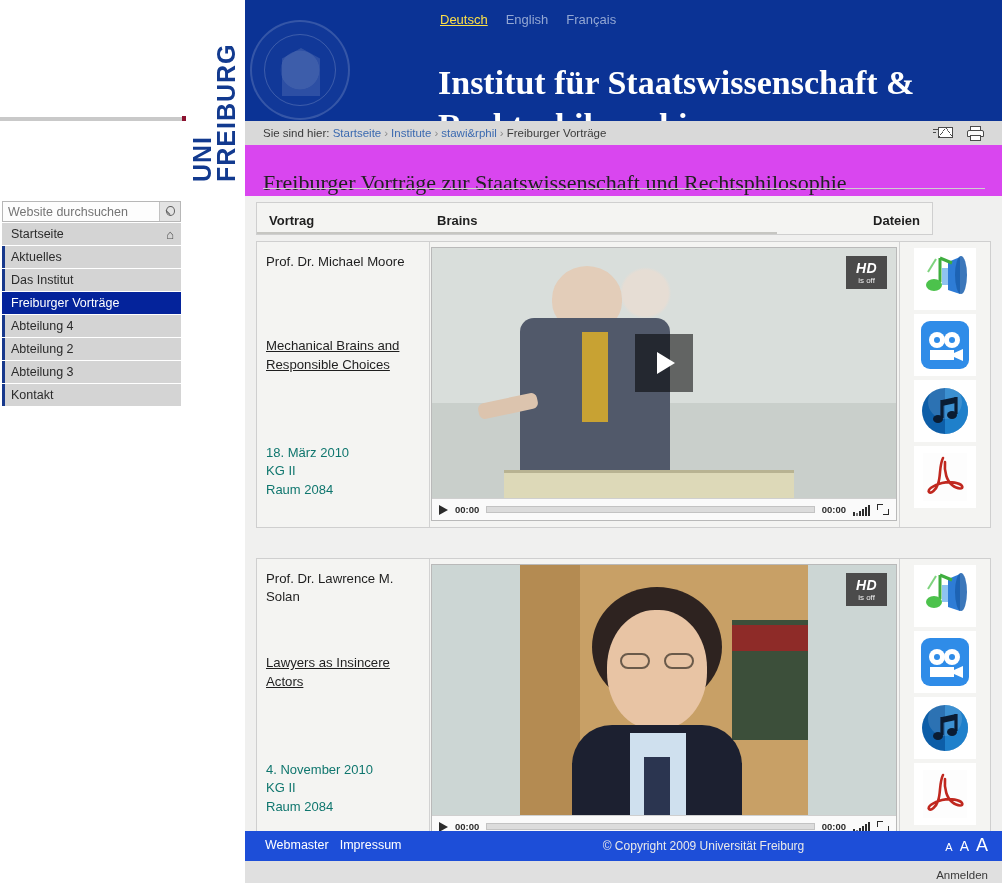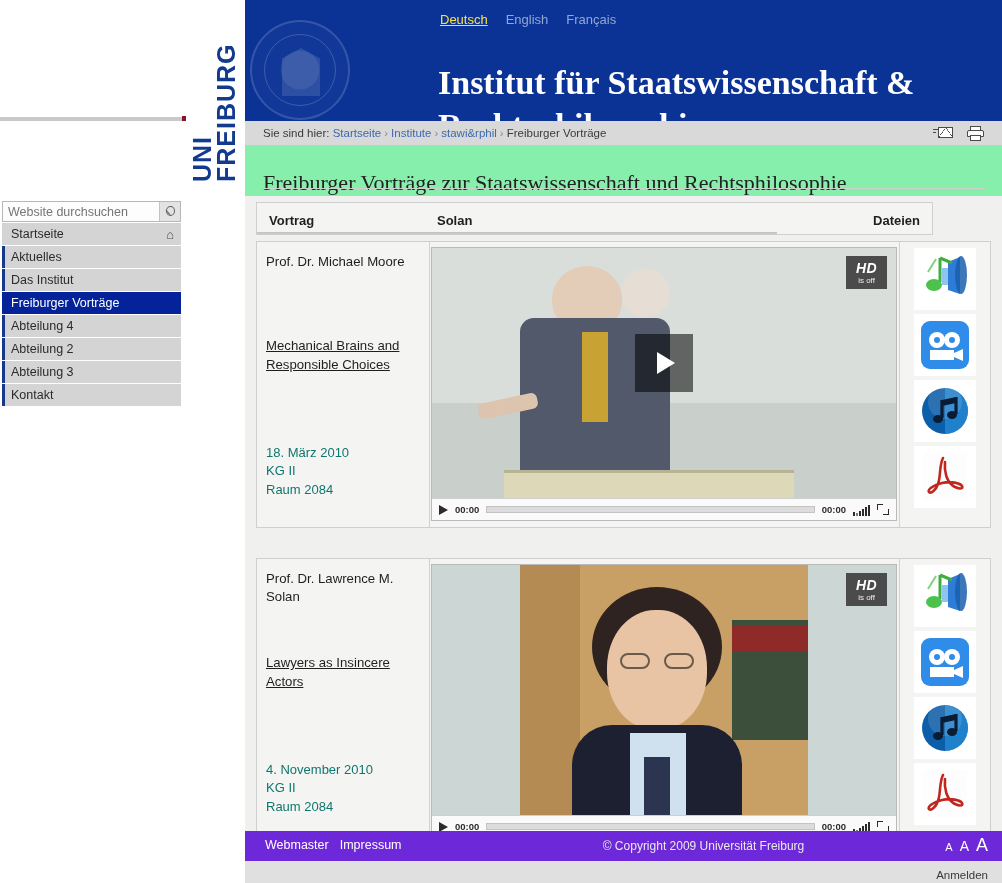--- a/index.html
+++ b/index.html
@@ -163,21 +163,21 @@
   .ic-print .body{ position:absolute; left:0; top:4px; width:17px; height:7px;
     border:1.2px solid #4a4a4a; background:#fbfbfb; border-radius:2px 2px 0 0;}
   .ic-print .top{ position:absolute; left:3px; top:0px; width:11px; height:5px;
     border:1.2px solid #4a4a4a; border-bottom:0; background:#fff;}
   .ic-print .out{ position:absolute; left:3px; top:9px; width:11px; height:6px;
     border:1.2px solid #4a4a4a; background:#fff;}
 
   
   #page-head {
     position:absolute; left:0; top:145px; width:757px; height:51px;
-    background:#86efac;
+    background:#d946ef;
   }
   #page-title {
     position:absolute; left:18px; top:7px; width:720px;
     font-family:"Liberation Serif", serif;
     font-size:22px; color:#222222; font-weight:normal; white-space:nowrap;
   }
   #title-rule {
     position:absolute; left:18px; top:43px; width:722px; height:1px; background:#cfcfcf;
   }
 
@@ -274,21 +274,21 @@
     padding-top:6px; gap:4px;
   }
   .file-icon {
     width:62px; height:62px; background:#ffffff;
     display:flex; align-items:center; justify-content:center; cursor:pointer;
   }
 
   
   #footer {
     position:absolute; left:0; top:831px; width:757px; height:30px;
-    background:#6d28d9; color:#ffffff;
+    background:#1d4ed8; color:#ffffff;
   }
   #footer-links {
     position:absolute; left:20px; top:7px; display:flex; gap:11px;
     font-size:12.5px;
   }
   #footer-links span { cursor:pointer; }
   #copyright {
     position:absolute; left:0; right:0; top:8px; text-align:center;
     font-size:12px; color:#e9e9e9; margin-left:160px;
   }
@@ -395,21 +395,21 @@
       </div>
     </div>
 
     <div id="page-head">
       <h2 id="page-title">Freiburger Vorträge zur Staatswissenschaft und Rechtsphilosophie</h2>
       <div id="title-rule"></div>
     </div>
 
     <div id="tbl-head">
       <div class="th" id="th-vortrag">Vortrag</div>
-      <div class="th" id="th-video">Solan</div>
+      <div class="th" id="th-video">Brains</div>
       <div class="th" id="th-dateien">Dateien</div>
       <div class="underline-seg"></div>
     </div>
 
     <div class="row" id="row-0">
       <div class="col-info">
         <div class="speaker">Prof. Dr. Michael Moore</div>
       </div>
       <div class="talk-title">Mechanical Brains and Responsible Choices</div>
       <div class="meta">

